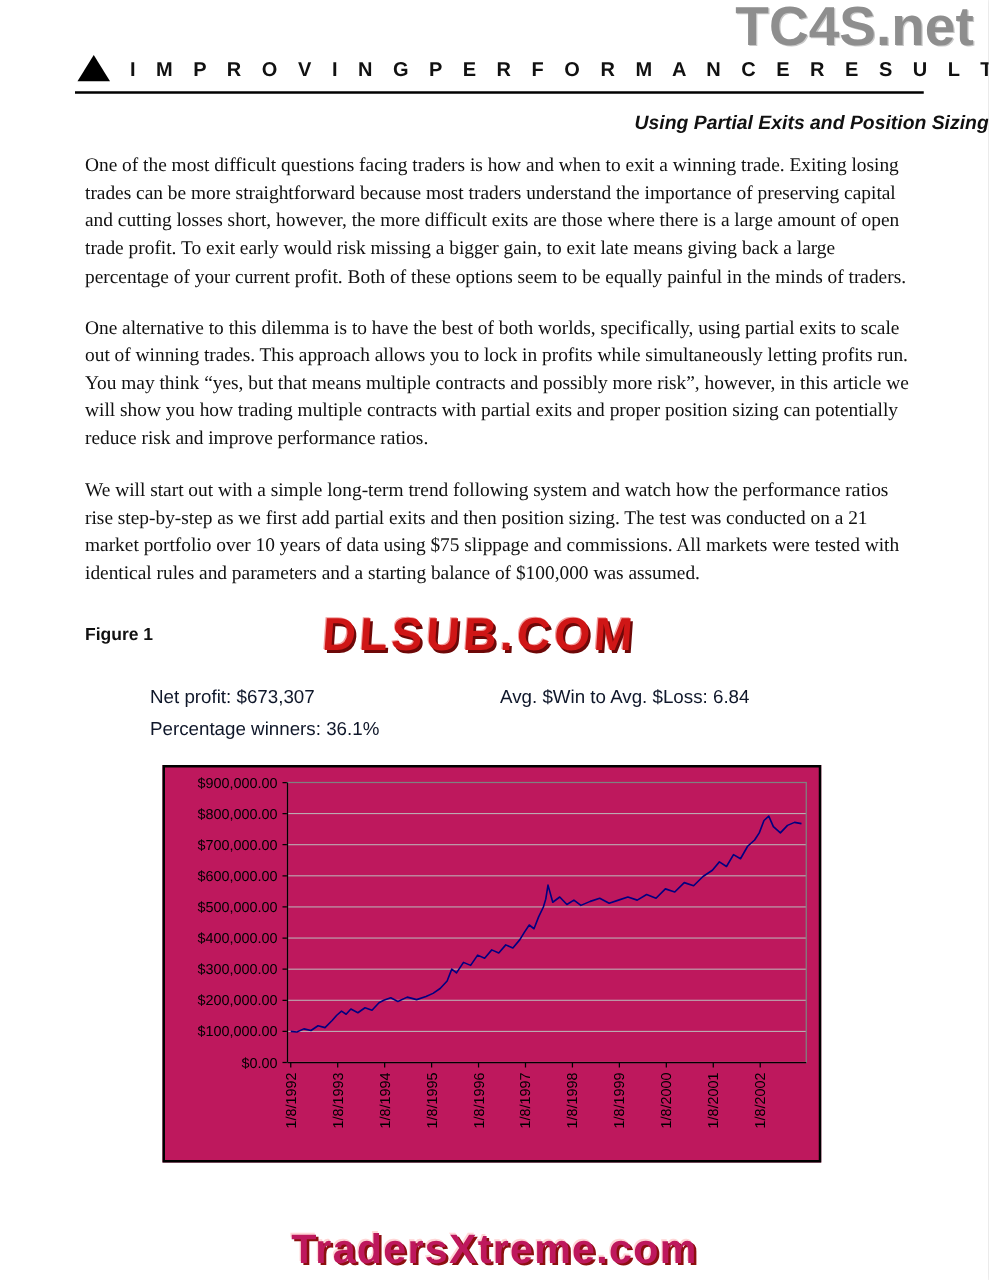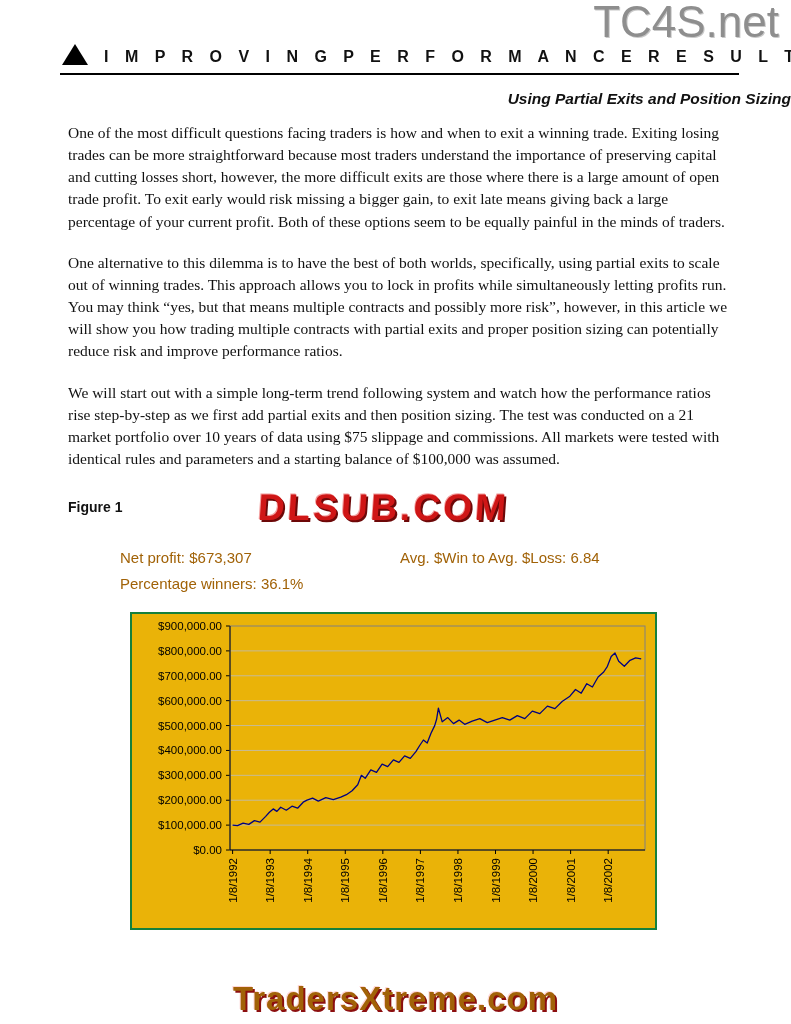--- a/index.html
+++ b/index.html
@@ -4,21 +4,21 @@
 <style>
   html,body { margin:0; padding:0; background:#e8e8e8; }
   .page {
     position:relative; width:791px; height:1024px; margin:0 auto;
     background:#ffffff; overflow:hidden;
     font-family:"Liberation Serif", serif; color:#111;
     box-shadow:0 0 6px rgba(0,0,0,.25);
   }
   .tc4s {
     position:absolute; top:0px; right:12px;
-    font-family:"Liberation Sans", sans-serif; font-weight:normal;
+    font-family:"Liberation Sans", sans-serif; font-weight:bold;
     font-size:44px; color:#8e8e8e; letter-spacing:0px; line-height:1;
     text-shadow:1px 1px 0 #c9c9c9;
   }
   .header-row {
     position:absolute; top:44px; left:60px; right:52px;
     display:flex; align-items:flex-end;
     border-bottom:2px solid #000; padding-bottom:7px;
   }
   .tri {
     width:0; height:0; margin:0 16px 1px 2px;
@@ -48,35 +48,35 @@
   }
   .dlsub {
     position:absolute; left:190px; top:0px;
     font-family:"Liberation Sans", sans-serif; font-weight:bold;
     font-size:37px; letter-spacing:3px; color:#cf1616; line-height:1;
     text-shadow:2px 2px 0 #6d0808, -1px -1px 0 #f3a0a0;
     transform:skewX(-4deg);
   }
   .stats {
     margin:14px 0 0 52px;
-    font-family:"Liberation Sans", sans-serif; font-size:15px; color:#a16207;
+    font-family:"Liberation Sans", sans-serif; font-size:15px; color:#0f172a;
   }
   .stats-grid { display:flex; }
   .stats-col-left { width:280px; }
   .stats div.line { margin-bottom:4px; }
   .ratio-line { margin:18px 0 0 52px; font-family:"Liberation Sans", sans-serif; font-size:15px; }
   .chart-box {
     margin:14px 0 0 62px; width:527px; height:318px;
-    border:2px solid #15803d; background:#eab308; box-sizing:border-box;
+    border:2px solid #000000; background:#be185d; box-sizing:border-box;
   }
   .chart-box svg { display:block; }
   .footer-mark {
     position:absolute; bottom:6px; left:0; width:100%; text-align:center;
     font-family:"Liberation Sans", sans-serif; font-weight:bold;
-    font-size:33px; color:#a16207; letter-spacing:1px;
+    font-size:33px; color:#be185d; letter-spacing:1px;
     text-shadow:2px 2px 0 #8c0f0f, -1px -1px 0 #ffd7d7;
   }
   .em { font-style:italic; }
 </style>
 </head>
 <body>
 
 <div class="page">
 
   <div class="tc4s">TC4S.net</div>

